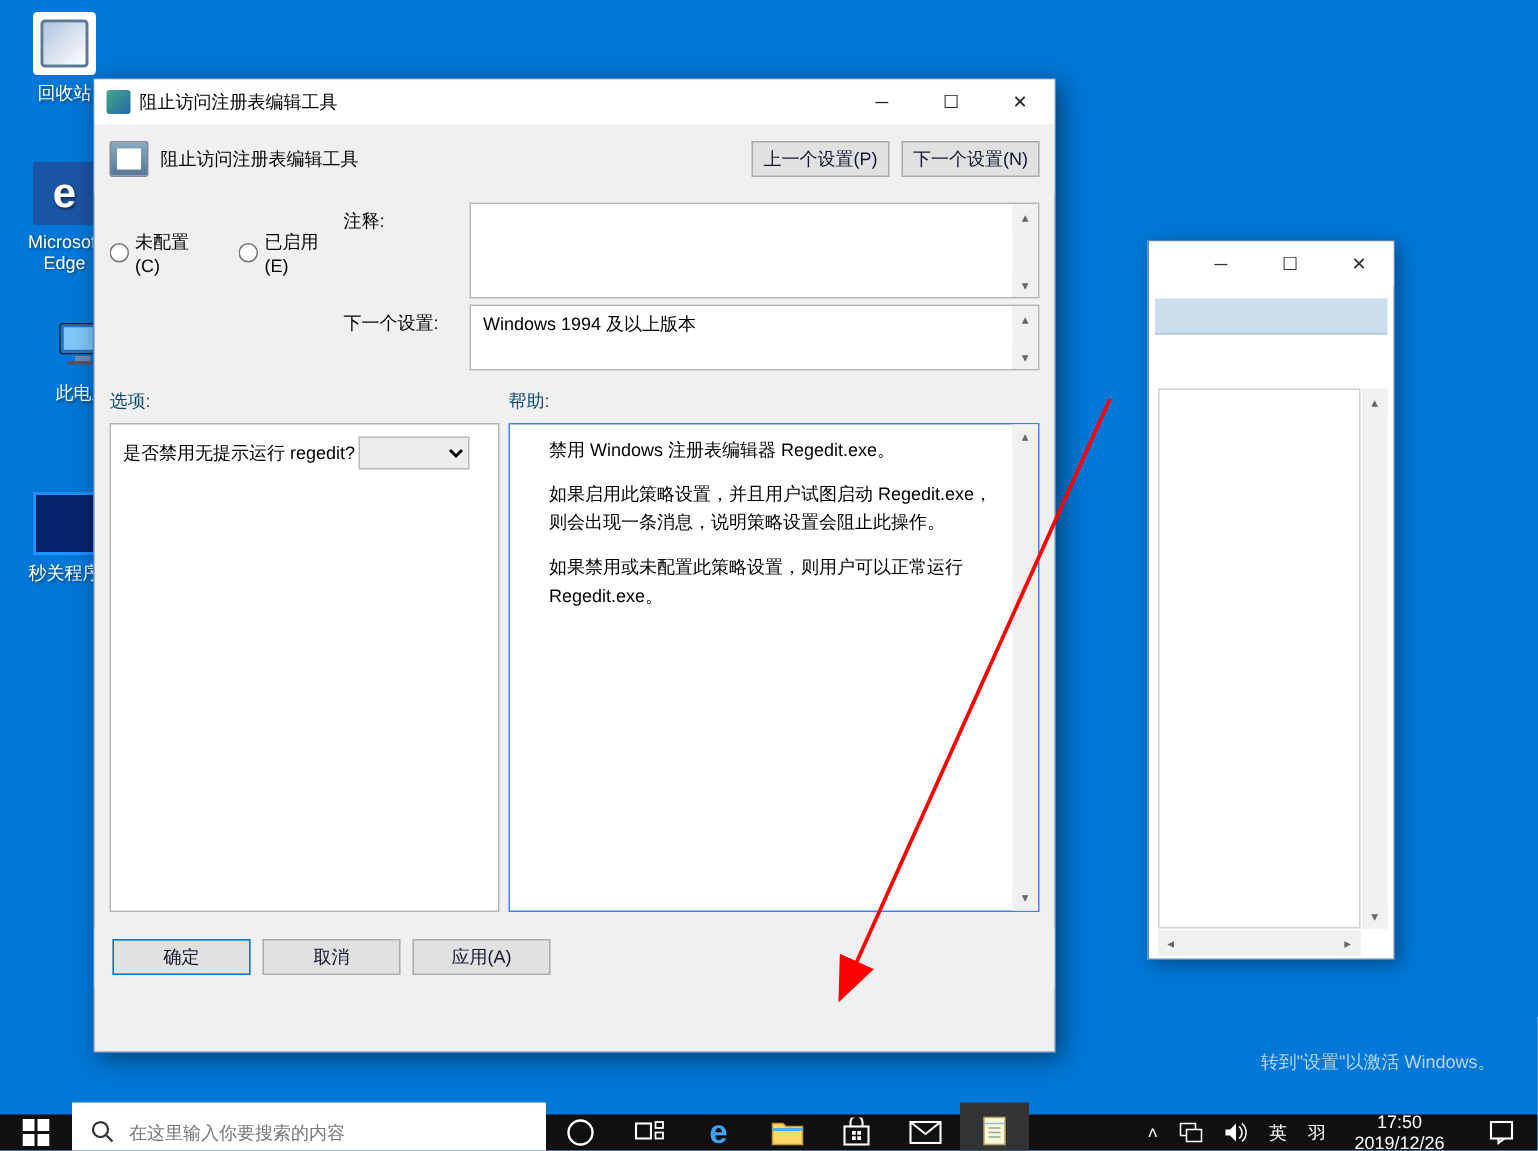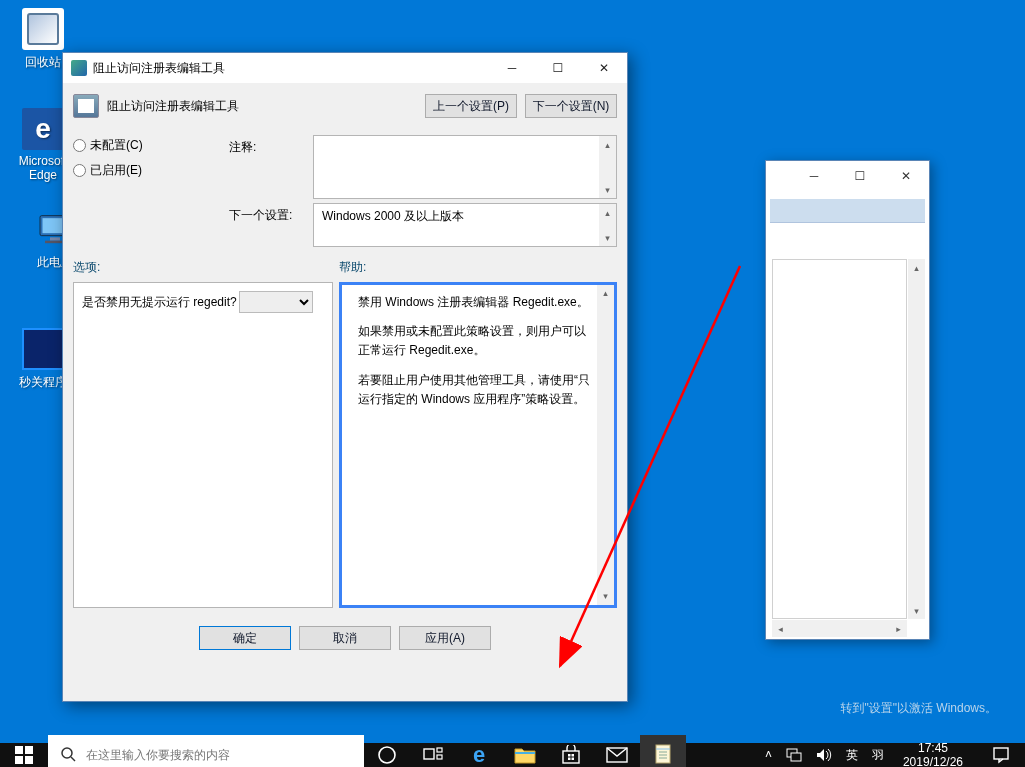--- a/index.html
+++ b/index.html
@@ -18,52 +18,52 @@
 .sec .ico{background:#0a246a;border:2px solid #1e90ff}
 .back-win{position:absolute;left:765px;top:160px;width:165px;height:480px;background:#fff;border:1px solid #5a85b6;box-shadow:3px 3px 12px rgba(0,0,0,.35)}
 .back-win .tbar{height:30px;display:flex;justify-content:flex-end;align-items:center;background:#fff}
 .back-win .tbtn{width:46px;height:30px;display:flex;align-items:center;justify-content:center;color:#333}
 .back-win .body{position:relative;height:calc(100% - 30px)}
 .back-win .hdr{height:24px;background:#cde;border-bottom:1px solid #b0c4de;margin:8px 4px 0}
 .back-win .inner{position:absolute;top:60px;left:6px;right:22px;bottom:28px;background:#fff;border:1px solid #d0d0d0}
 .back-win .vscroll{position:absolute;right:4px;top:60px;width:17px;bottom:28px;background:#f0f0f0;display:flex;flex-direction:column;justify-content:space-between;align-items:center}
 .back-win .hscroll{position:absolute;left:6px;right:22px;bottom:10px;height:17px;background:#f0f0f0;display:flex;justify-content:space-between;align-items:center}
 .scrbtn{background:#f0f0f0;color:#666;font-size:9px;user-select:none;display:flex;align-items:center;justify-content:center;width:17px;height:17px}
-.dialog{position:absolute;left:62px;top:52px;width:566px;height:650px;background:#f0f0f0;border:1px solid #5a85b6;box-shadow:4px 4px 16px rgba(0,0,0,.45);display:flex;flex-direction:column}
+.dialog{position:absolute;left:62px;top:52px;width:642px;height:650px;background:#f0f0f0;border:1px solid #5a85b6;box-shadow:4px 4px 16px rgba(0,0,0,.45);display:flex;flex-direction:column}
 .titlebar{height:30px;background:#fff;display:flex;align-items:center;padding-left:8px}
 .titlebar .ico{width:16px;height:16px;margin-right:6px;background:linear-gradient(135deg,#4a8,#26a);border-radius:2px}
 .titlebar .ttl{flex:1;color:#000}
 .titlebar .wbtn{width:46px;height:30px;display:flex;align-items:center;justify-content:center;color:#222}
 .toolbar{height:46px;background:#f0f0f0;display:flex;align-items:center;padding:0 10px;gap:8px}
 .toolbar .ticon{width:26px;height:24px;background:linear-gradient(#8ab,#579);border:1px solid #889;border-radius:2px;position:relative}
 .toolbar .ticon::after{content:"";position:absolute;left:4px;top:4px;right:4px;bottom:4px;background:#fff}
 .toolbar .tlabel{flex:1;color:#000}
 .toolbar .navbtns{display:flex;gap:8px}
 .btn{min-width:92px;height:24px;border:1px solid #acacac;background:#e1e1e1;display:inline-flex;align-items:center;justify-content:center;color:#0f172a;cursor:default}
 .btn.primary{background:#e1e1e1;outline:1px solid #0078d7;outline-offset:-1px}
 .upper{display:grid;grid-template-columns:150px 78px 1fr;padding:6px 10px;gap:4px 6px}
-.radios{display:flex;flex-direction:column;gap:8px;padding-top:2px}
+.radios{display:flex;gap:22px;padding-top:2px}
 .radio{display:flex;align-items:center;gap:4px;color:#000}
 .radio input{width:13px;height:13px}
 .highlight{display:inline-block;border:2px solid #f00;border-radius:2px;padding:1px 4px 1px 0}
 .fldlabel{color:#000;padding-top:4px}
 .box{border:1px solid #b5b5b5;background:#fff;position:relative}
 .box .sbar{position:absolute;right:0;top:0;bottom:0;width:17px;background:#f0f0f0;display:flex;flex-direction:column;justify-content:space-between;align-items:center}
 .commentbox{height:64px}
 .platbox{height:44px;padding:4px 22px 4px 8px}
 .midlabels{display:flex;padding:6px 10px 2px;color:#0c4a6e}
 .midlabels .l{width:266px}
 .lower{display:flex;padding:4px 10px 10px;gap:6px;height:340px}
 .optpane{width:260px;border:1px solid #b5b5b5;background:#fff;padding:8px}
 .optrow{display:flex;align-items:center;gap:2px}
 .optrow select{width:74px;height:22px;background:#eee;border:1px solid #bbb}
-.helppane{flex:1;border:3px solid #3b82f6;background:#fff;position:relative;padding:8px 24px 8px 16px;line-height:1.6;color:#000}
+.helppane{flex:1;border:1px solid #3b82f6;background:#fff;position:relative;padding:8px 24px 8px 26px;line-height:1.6;color:#000}
 .helppane .sbar{position:absolute;right:0;top:0;bottom:0;width:17px;background:#f0f0f0;display:flex;flex-direction:column;justify-content:space-between;align-items:center}
 .helppane p{margin-bottom:10px}
-.dialog-btns{display:flex;justify-content:center;gap:8px;padding:8px 12px;background:#f0f0f0}
+.dialog-btns{display:flex;justify-content:flex-start;gap:8px;padding:8px 12px;background:#f0f0f0}
 .arrow-svg{position:absolute;left:62px;top:52px;width:690px;height:650px;pointer-events:none}
 .wm{position:absolute;right:28px;bottom:50px;text-align:right;color:#b9d4eb}
 .wm .t{font-size:16px;color:#b9d4eb}
 .wm .s{font-size:12px;color:#b9d4eb}
 .taskbar{position:absolute;left:0;right:0;bottom:0;height:24px;background:#101010;display:flex;align-items:center;color:#fff}
 .start{width:48px;height:40px;display:flex;align-items:center;justify-content:center}
 .start svg{width:18px;height:18px}
 .search{flex:0 0 316px;height:40px;background:#fff;display:flex;align-items:center;padding:0 12px;color:#777;gap:10px}
 .search .mag{color:#333}
 .tb-center{flex:1;display:flex;align-items:center;height:40px}
@@ -155,21 +155,21 @@
     <div class="fldlabel">注释:</div>
     <div class="box commentbox">
       <div class="sbar">
           <div class="scrbtn">▴</div>
           <div class="scrbtn">▾</div>
         </div>
     </div>
     <div></div>
     <div class="fldlabel">下一个设置:</div>
     <div class="box platbox">
-      <span>Windows 2000 及以上版本</span>
+      <span>Windows 1994 及以上版本</span>
       <div class="sbar">
           <div class="scrbtn">▴</div>
           <div class="scrbtn">▾</div>
         </div>
     </div>
   </div>
 
   <div class="midlabels">
     <div class="l">选项:</div>
     <div>帮助:</div>
@@ -177,22 +177,22 @@
 
   <div class="lower">
     <div class="optpane">
       <div class="optrow">
         <span>是否禁用无提示运行 regedit?</span>
         <select><option></option></select>
       </div>
     </div>
     <div class="helppane">
       <p>禁用 Windows 注册表编辑器 Regedit.exe。</p>
+      <p>如果启用此策略设置，并且用户试图启动 Regedit.exe，则会出现一条消息，说明策略设置会阻止此操作。</p>
       <p>如果禁用或未配置此策略设置，则用户可以正常运行 Regedit.exe。</p>
-      <p>若要阻止用户使用其他管理工具，请使用“只运行指定的 Windows 应用程序”策略设置。</p>
       <div class="sbar">
           <div class="scrbtn">▴</div>
           <div class="scrbtn">▾</div>
         </div>
     </div>
   </div>
 
   <div class="dialog-btns">
     <div class="btn primary">确定</div>
     <div class="btn">取消</div>
@@ -289,21 +289,21 @@
       </div>
     <div class="titem">
         <svg width="16" height="14" viewBox="0 0 16 14">
           <path d="M1 5 h3 l4 -4 v12 l-4 -4 h-3 z" fill="#fff"></path>
           <path d="M10 3 a5 5 0 0 1 0 8 M12 1 a8 8 0 0 1 0 12" fill="none" stroke="#fff"></path>
         </svg>
       </div>
     <div class="titem">英</div>
     <div class="titem">羽</div>
     <div class="clock">
-      <div>17:45</div>
+      <div>17:50</div>
       <div>2019/12/26</div>
     </div>
     <div class="notif">
         <svg width="18" height="18" viewBox="0 0 18 18">
           <rect x="2" y="2" width="14" height="11" fill="none" stroke="#fff" stroke-width="1.4"></rect>
           <path d="M7 13 L7 16 L11 13" fill="none" stroke="#fff" stroke-width="1.4"></path>
         </svg>
       </div>
   </div>
 </div>

